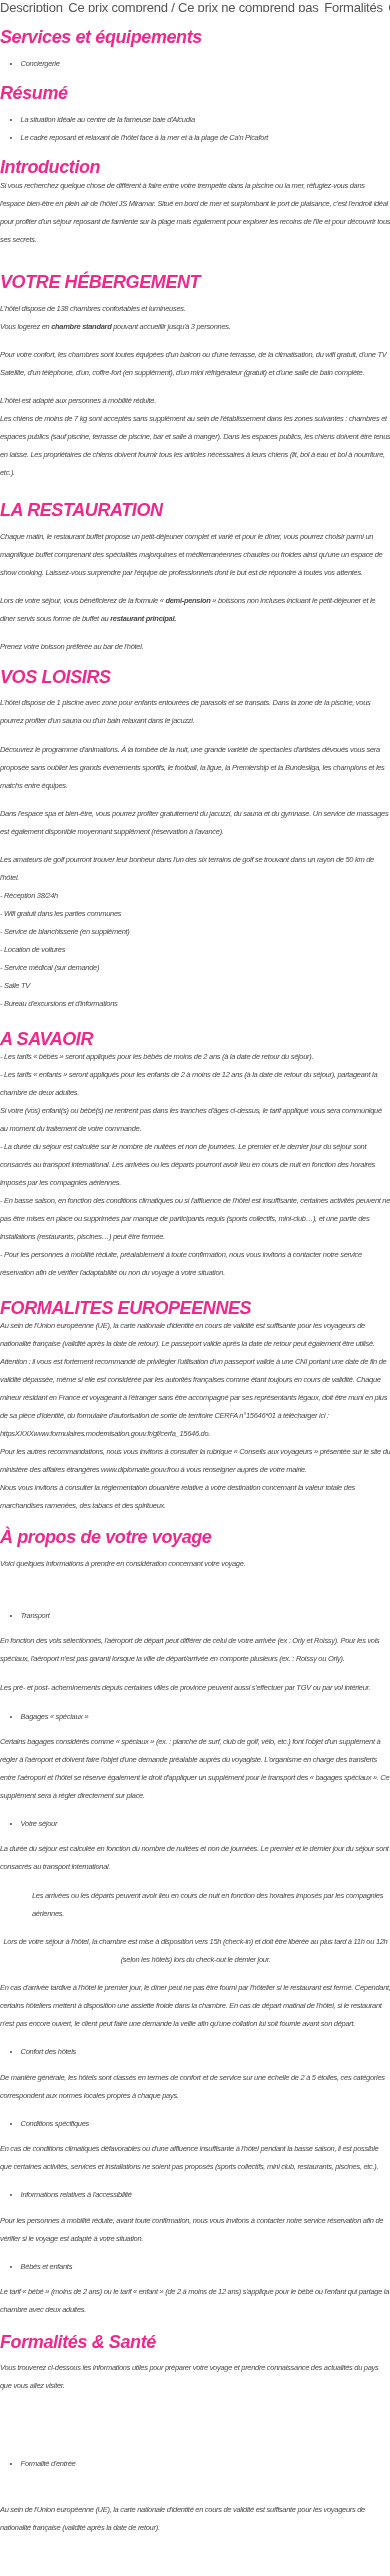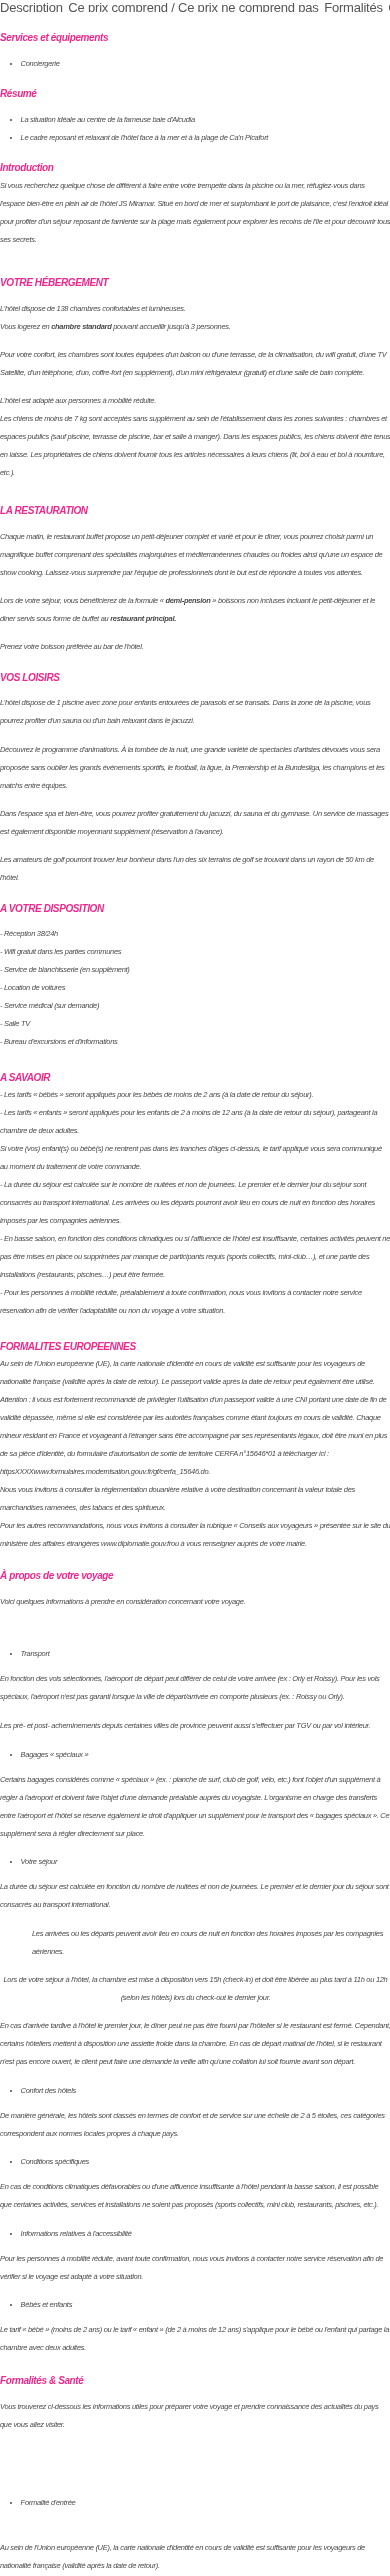--- a/index.html
+++ b/index.html
@@ -11,21 +11,21 @@
     font-size: 7.2px;
   }
   .page { padding: 0; }
   .nav-strip {
     font-size: 13px; line-height: 9.3px; color: #555; padding-top: 3.1px;
     font-style: normal; letter-spacing: -0.2px; white-space: nowrap; overflow: hidden;
   }
   .nav-strip span { margin-right: 2.1px; }
   h2.sec {
     color: #f0288c; font-style: italic; font-weight: bold;
-    font-size: 10px; letter-spacing: -0.4px; margin: 13.4px 0 9.3px 0; line-height: 15.5px;
+    font-size: 18px; letter-spacing: -0.4px; margin: 13.4px 0 9.3px 0; line-height: 15.5px;
   }
   h2.sec.tight { margin-bottom: 1px; }
   p.txt, .line {
     font-style: italic; font-size: 7.5px; line-height: 18px; margin: 0;
     letter-spacing: -0.3px; color: #4a4a4a;
   }
   p.txt + p.txt { margin-top: 10.3px; }
   .gap { height: 10.3px; }
   .gap-lg { height: 31px; }
   .gap-xl { height: 57px; }
@@ -77,21 +77,20 @@
   <p class="txt">Chaque matin, le restaurant buffet propose un petit-déjeuner complet et varié et pour le dîner, vous pourrez choisir parmi un magnifique buffet comprenant des spécialités majorquines et méditerranéennes chaudes ou froides ainsi qu'une un espace de show cooking. Laissez-vous surprendre par l'équipe de professionnels dont le but est de répondre à toutes vos attentes.</p>
   <p class="txt"><span>Lors de votre séjour, vous bénéficierez de la formule « </span><b>demi-pension</b><span> » boissons non incluses incluant le petit-déjeuner et le diner servis sous forme de buffet au </span><b>restaurant principal.</b></p>
   <p class="txt">Prenez votre boisson préférée au bar de l'hôtel.</p>
 
   <h2 class="sec">VOS LOISIRS</h2>
   <p class="txt">L'hôtel dispose de 1 piscine avec zone pour enfants entourées de parasols et se transats. Dans la zone de la piscine, vous pourrez profiter d'un sauna ou d'un bain relaxant dans le jacuzzi.</p>
   <p class="txt">Découvrez le programme d'animations. À la tombée de la nuit, une grande variété de spectacles d'artistes dévoués vous sera proposée sans oublier les grands événements sportifs, le football, la ligue, la Premiership et la Bundesliga, les champions et les matchs entre équipes.</p>
   <p class="txt">Dans l'espace spa et bien-être, vous pourrez profiter gratuitement du jacuzzi, du sauna et du gymnase. Un service de massages est également disponible moyennant supplément (réservation à l'avance).</p>
   <p class="txt">Les amateurs de golf pourront trouver leur bonheur dans l'un des six terrains de golf se trouvant dans un rayon de 50 km de l'hôtel.</p>
 
-  <h2 class="sec">A VOTRE DISPOSITION</h2>
   <div>
     <div class="line">- Réception 38/24h</div>
     <div class="line">- Wifi gratuit dans les parties communes</div>
     <div class="line">- Service de blanchisserie (en supplément)</div>
     <div class="line">- Location de voitures</div>
     <div class="line">- Service médical (sur demande)</div>
     <div class="line">- Salle TV</div>
     <div class="line">- Bureau d'excursions et d'informations</div>
   </div>
 
@@ -101,22 +100,22 @@
     <div class="line">- Les tarifs « enfants » seront appliqués pour les enfants de 2 à moins de 12 ans (à la date de retour du séjour), partageant la chambre de deux adultes.</div>
     <div class="line">Si votre (vos) enfant(s) ou bébé(s) ne rentrent pas dans les tranches d'âges ci-dessus, le tarif appliqué vous sera communiqué au moment du traitement de votre commande.</div>
     <div class="line">- La durée du séjour est calculée sur le nombre de nuitées et non de journées. Le premier et le dernier jour du séjour sont consacrés au transport international. Les arrivées ou les départs pourront avoir lieu en cours de nuit en fonction des horaires imposés par les compagnies aériennes.</div>
     <div class="line">- En basse saison, en fonction des conditions climatiques ou si l'affluence de l'hôtel est insuffisante, certaines activités peuvent ne pas être mises en place ou supprimées par manque de participants requis (sports collectifs, mini-club…), et une partie des installations (restaurants, piscines…) peut être fermée.</div>
     <div class="line">- Pour les personnes à mobilité réduite, préalablement à toute confirmation, nous vous invitons à contacter notre service réservation afin de vérifier l'adaptabilité ou non du voyage à votre situation.</div>
   </div>
 
   <h2 class="sec tight" style="margin-top:18.5px">FORMALITES EUROPEENNES</h2>
   <div>
     <div class="line">Au sein de l'Union européenne (UE), la carte nationale d'identité en cours de validité est suffisante pour les voyageurs de nationalité française (validité après la date de retour). Le passeport valide après la date de retour peut également être utilisé. Attention : il vous est fortement recommandé de privilégier l'utilisation d'un passeport valide à une CNI portant une date de fin de validité dépassée, même si elle est considérée par les autorités françaises comme étant toujours en cours de validité. Chaque mineur résidant en France et voyageant à l'étranger sans être accompagné par ses représentants légaux, doit être muni en plus de sa pièce d'identité, du formulaire d'autorisation de sortie de territoire CERFA n°15646*01 à télécharger ici : httpsXXXXwww.formulaires.modernisation.gouv.fr/gf/cerfa_15646.do.</div>
+    <div class="line">Pour les autres recommandations, nous vous invitons à consulter la rubrique « Conseils aux voyageurs » présentée sur le site du ministère des affaires étrangères www.diplomatie.gouv.frou à vous renseigner auprès de votre mairie.</div>
     <div class="line">Nous vous invitons à consulter la réglementation douanière relative à votre destination concernant la valeur totale des marchandises ramenées, des tabacs et des spiritueux.</div>
-    <div class="line">Pour les autres recommandations, nous vous invitons à consulter la rubrique « Conseils aux voyageurs » présentée sur le site du ministère des affaires étrangères www.diplomatie.gouv.frou à vous renseigner auprès de votre mairie.</div>
   </div>
 
   <h2 class="sec" style="margin-top:15px">À propos de votre voyage</h2>
   <p class="txt">Voici quelques informations à prendre en considération concernant votre voyage.</p>
   <div class="gap-lg"></div>
   <div id="apropos-blocks">
       <ul class="bul">
         <li>Transport</li>
       </ul>
       <p class="txt" style="margin-bottom: 11px;">En fonction des vols sélectionnés, l'aéroport de départ peut différer de celui de votre arrivée (ex : Orly et Roissy). Pour les vols spéciaux, l'aéroport n'est pas garanti lorsque la ville de départ/arrivée en comporte plusieurs (ex. : Roissy ou Orly).</p>

